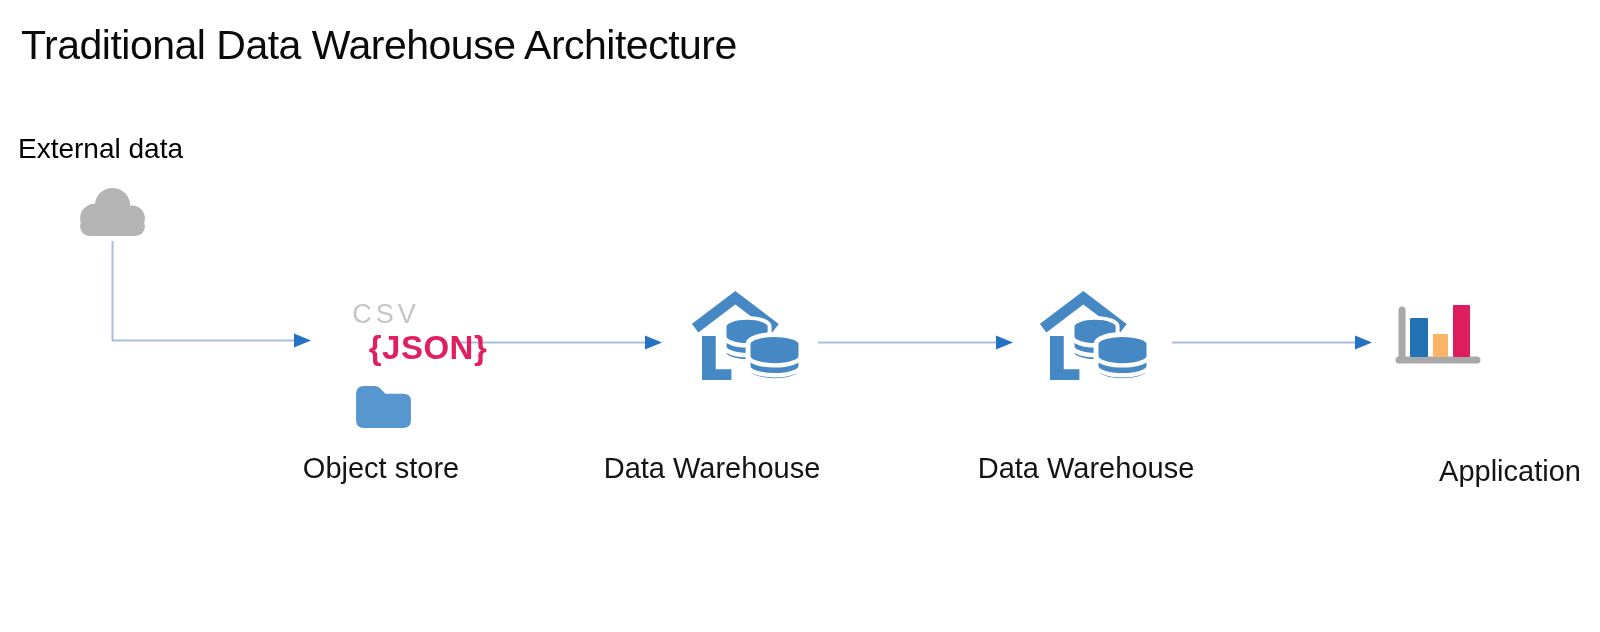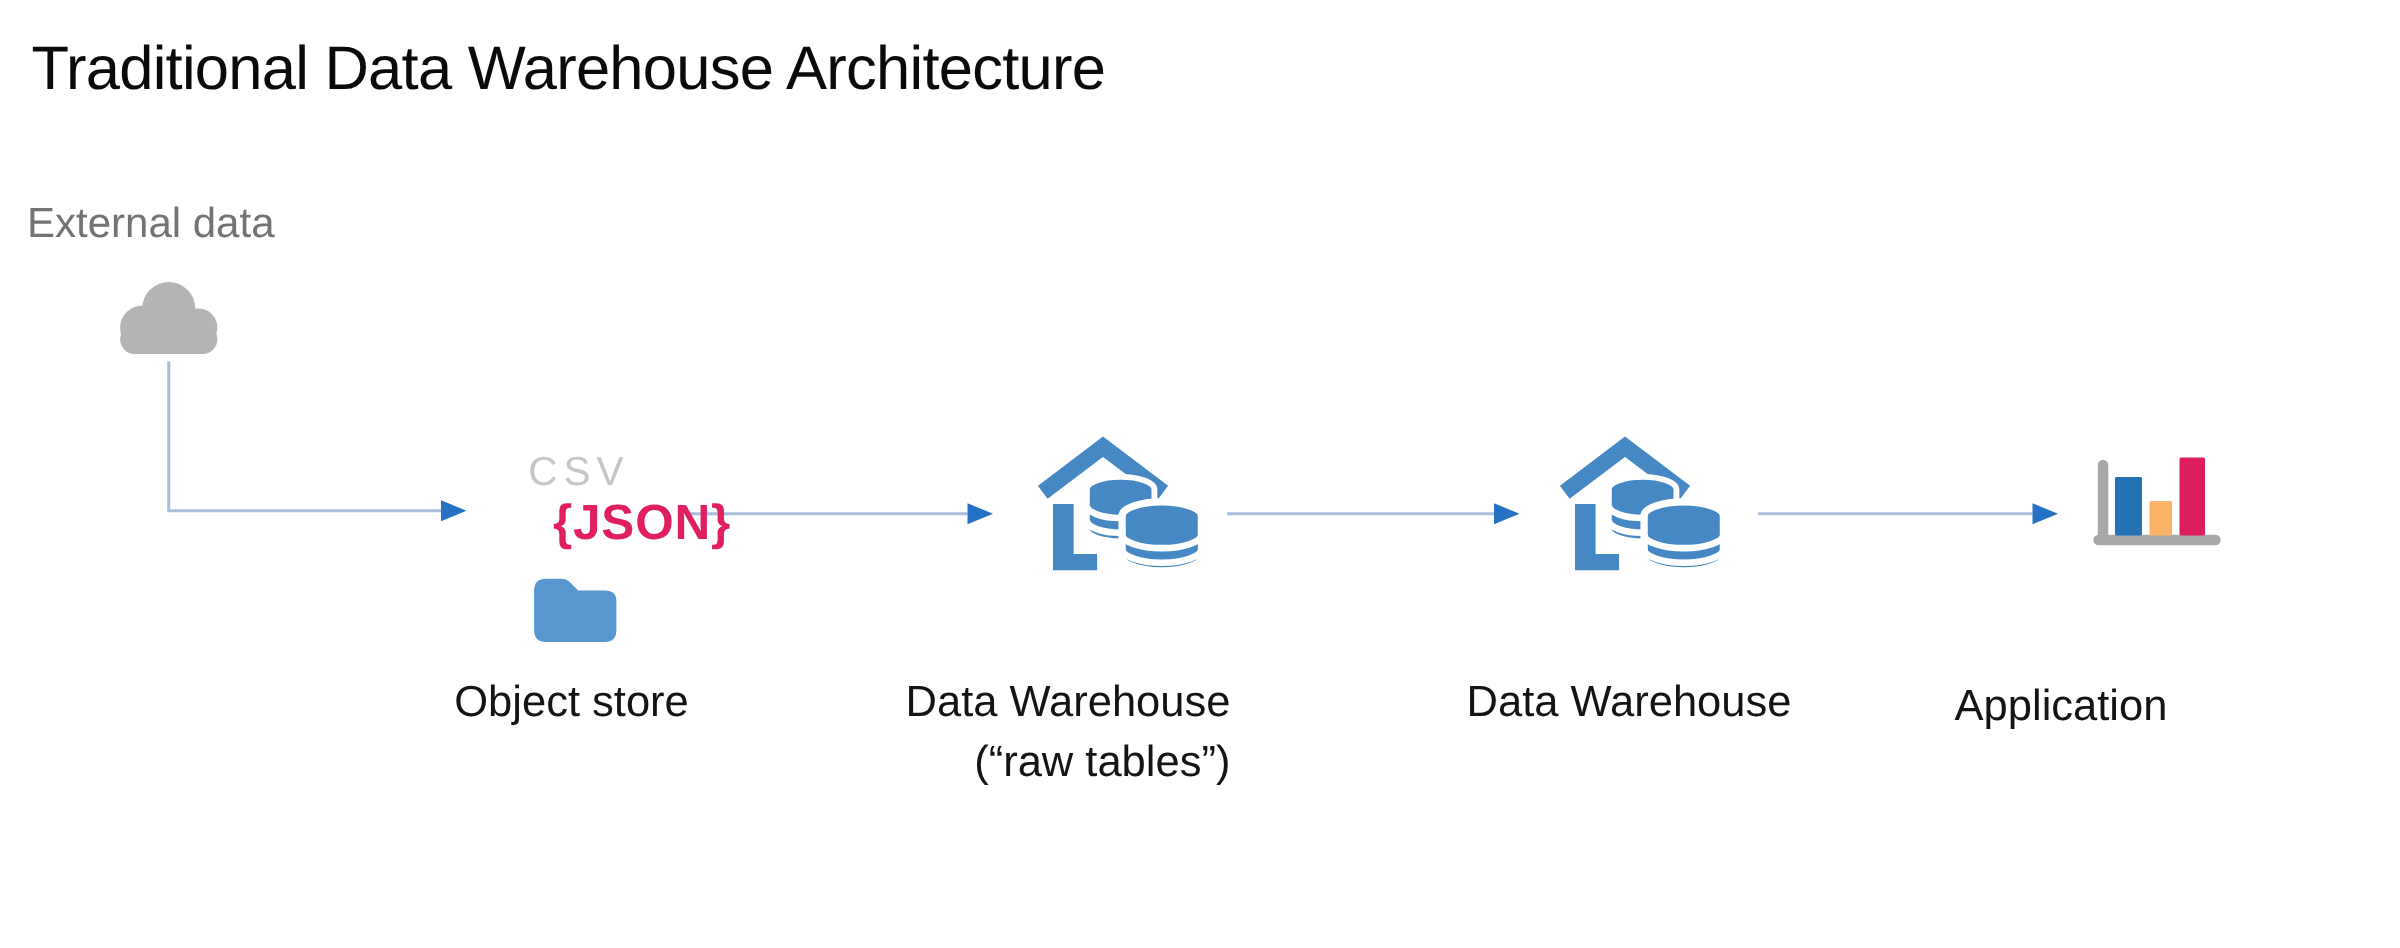--- a/index.html
+++ b/index.html
@@ -6,34 +6,34 @@
   .canvas {
     position:relative; width:1600px; height:632px; background:#ffffff;
     font-family:"Liberation Sans", sans-serif; overflow:hidden;
   }
   .title {
     position:absolute; left:21px; top:22px;
     font-size:41px; color:#0a0a0a; letter-spacing:-0.5px; white-space:nowrap;
   }
   .external-label {
     position:absolute; left:18px; top:133px;
-    font-size:28px; color:#737373; white-space:nowrap;
+    font-size:28px; color:#000000; white-space:nowrap;
   }
   .abs { position:absolute; }
   .csv-badge {
     position:absolute; left:386px; top:299px; transform:translateX(-50%);
     font-size:27px; font-weight:normal; letter-spacing:4px; color:#C5C5C5; white-space:nowrap;
   }
   .json-badge {
     position:absolute; left:384px; top:329px; transform:translateX(-50%);
     font-size:33px; font-weight:bold; letter-spacing:0.5px; color:#E01F5F; white-space:nowrap;margin-left:44px;
   }
   .node-label {
     position:absolute; top:448px; transform:translateX(-50%);
-    text-align:right; font-size:29px; line-height:40px; color:#141414; white-space:nowrap;
+    text-align:left; font-size:29px; line-height:40px; color:#141414; white-space:nowrap;
   }
   .connectors { position:absolute; left:0; top:0; pointer-events:none; }
 </style>
 </head>
 <body>
 
 <div class="canvas">
 
   <div class="title">Traditional Data Warehouse Architecture</div>
 
@@ -78,21 +78,20 @@
       <path d="M33 38 A23 8.5 0 0 1 79 38 V65 A23 8.5 0 0 1 33 65 Z" fill="#4588C4" stroke="#ffffff" stroke-width="4"></path>
       <path d="M33 49 A23 8.5 0 0 0 79 49" stroke="#ffffff" stroke-width="4.5" fill="none"></path>
       <path d="M33 59 A23 8.5 0 0 0 79 59" stroke="#ffffff" stroke-width="4.5" fill="none"></path>
       <path d="M57 56 A27 9.5 0 0 1 111 56 V84 A27 9.5 0 0 1 57 84 Z" fill="#4588C4" stroke="#ffffff" stroke-width="5"></path>
       <path d="M57 68.5 A27 9.5 0 0 0 111 68.5" stroke="#ffffff" stroke-width="4.5" fill="none"></path>
       <path d="M57 78.5 A27 9.5 0 0 0 111 78.5" stroke="#ffffff" stroke-width="4.5" fill="none"></path>
     </g>
   </svg>
   <div class="node-label" style="left:712px;">
     <div>Data Warehouse</div>
-    <div>(“raw tables”)</div>
   </div>
 
   <svg class="abs" style="left:1040px; top:289px;" width="118" height="96" viewBox="0 0 120 98">
     <path d="M3 40 L44 9 L85 40" fill="none" stroke="#4588C4" stroke-width="11" stroke-linejoin="miter"></path>
     <path d="M10 48 H24 V82 H40 V93 H10 Z" fill="#4588C4"></path>
     <g>
       <path d="M33 38 A23 8.5 0 0 1 79 38 V65 A23 8.5 0 0 1 33 65 Z" fill="#4588C4" stroke="#ffffff" stroke-width="4"></path>
       <path d="M33 49 A23 8.5 0 0 0 79 49" stroke="#ffffff" stroke-width="4.5" fill="none"></path>
       <path d="M33 59 A23 8.5 0 0 0 79 59" stroke="#ffffff" stroke-width="4.5" fill="none"></path>
       <path d="M57 56 A27 9.5 0 0 1 111 56 V84 A27 9.5 0 0 1 57 84 Z" fill="#4588C4" stroke="#ffffff" stroke-width="5"></path>
@@ -104,17 +103,17 @@
     <div>Data Warehouse</div>
   </div>
 
   <svg class="abs" style="left:1395px; top:303px;" width="86" height="63" viewBox="0 0 86 63">
     <line x1="7" y1="7" x2="7" y2="56" stroke="#A8A8A8" stroke-width="7" stroke-linecap="round"></line>
     <line x1="4" y1="57" x2="82" y2="57" stroke="#A8A8A8" stroke-width="7" stroke-linecap="round"></line>
     <rect x="15" y="15" width="18" height="39" rx="1" fill="#2272B5"></rect>
     <rect x="38" y="31" width="15" height="23" rx="1" fill="#FBB467"></rect>
     <rect x="58" y="2" width="17" height="52" rx="1" fill="#DE1D5F"></rect>
   </svg>
-  <div class="node-label" style="left:1374px; top:451px;">
+  <div class="node-label" style="left:1510px; top:451px;">
     <div>Application</div>
   </div>
 
 </div>
 
 </body></html>

